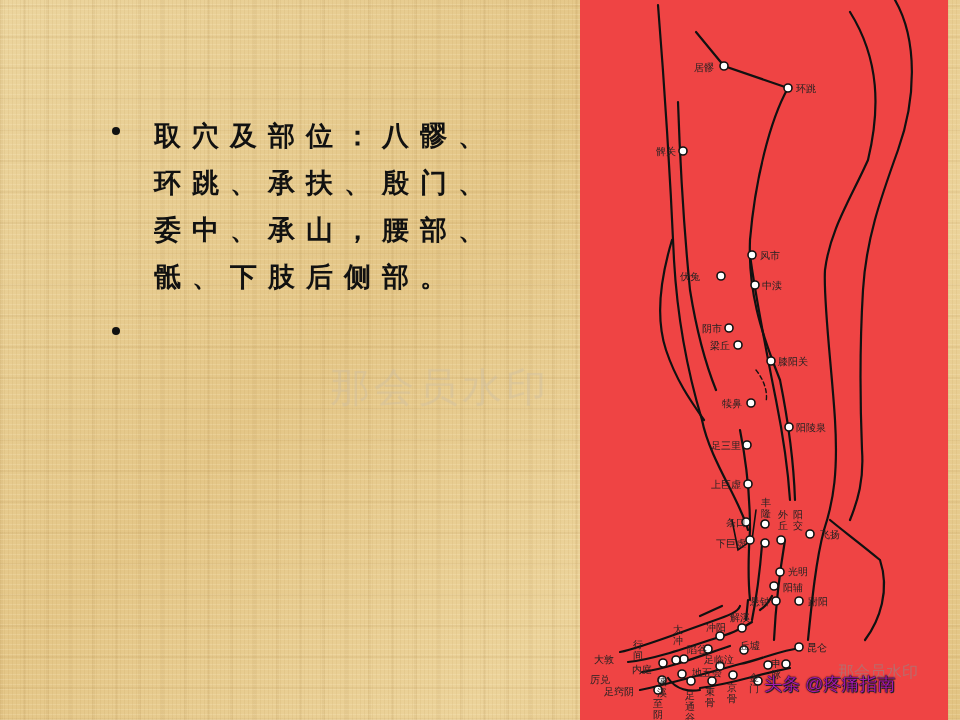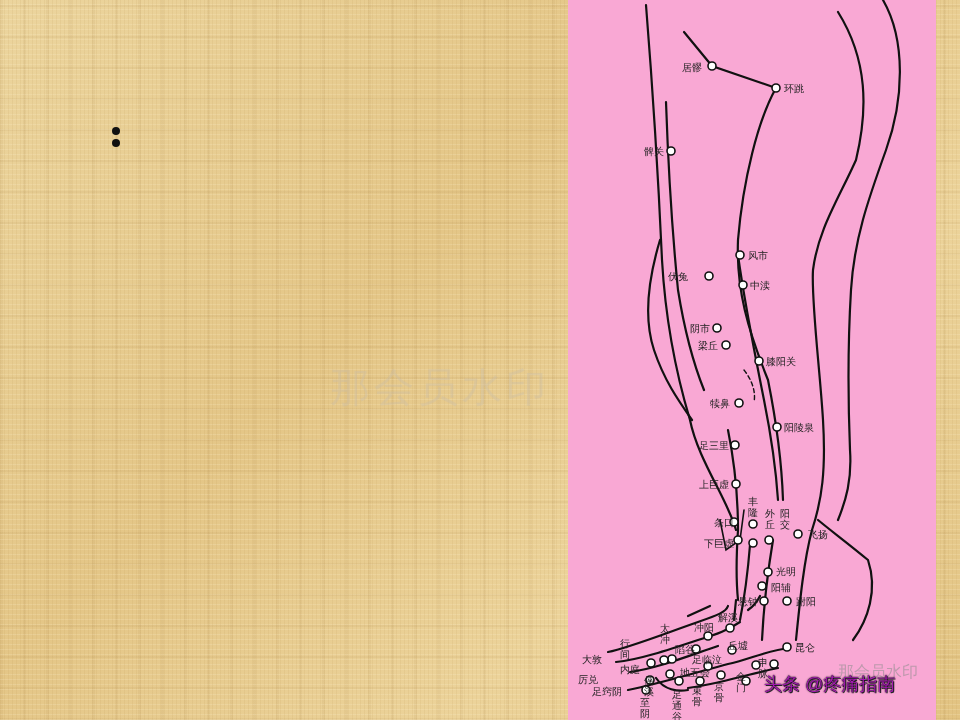--- a/index.html
+++ b/index.html
@@ -27,47 +27,48 @@
     .bullet-text {
       font-size: 27px; line-height: 47px; letter-spacing: 11px;
       font-weight: bold; color: #111;
     }
     .watermark-faint {
       position: absolute; left: 330px; top: 330px;
       font-family: "DejaVu Sans", sans-serif; font-size: 40px; color: rgba(200,190,170,0.35);
       letter-spacing: 4px; white-space: nowrap; pointer-events: none; margin-top: 30px;
     }
     .diagram {
-      position: absolute; left: 568px; top: 0; width: 368px; height: 720px;
-      background: #f9a8d4;
+      position: absolute; left: 580px; top: 0; width: 368px; height: 720px;
+      background: #ef4444;
     }
     .diagram svg { position: absolute; left: 0; top: 0; }
     .acu-label {
       position: absolute; font-size: 10px; color: #222; line-height: 11px;
       font-family: "DejaVu Serif", serif; white-space: nowrap;
     }
-    .acu-label.v { width: 11px; white-space: normal; word-break: break-all; text-align: left; font-family: Liberation Mono, monospace; }
+    .acu-label.v { width: 11px; white-space: normal; word-break: break-all; text-align: right; }
     .wm-bottom {
       position: absolute; left: 764px; top: 672px;
       font-family: Liberation Sans, sans-serif; font-size: 18px; color: #a21caf;
       text-shadow: 0 0 2px #000, 0 0 1px #000, 1px 1px 0 #333;
       white-space: nowrap; letter-spacing: 0px;
     }
     .wm-bottom-faint {
       position: absolute; left: 838px; top: 662px;
       font-family: "DejaVu Sans", sans-serif; font-size: 16px; color: rgba(140,140,140,0.55);
       white-space: nowrap;
     }
   </style>
 </head>
 <body>
 
 <div class="slide-text">
   <div class="bullet">
     <span class="bullet-dot"></span>
+    <div class="bullet-text">取穴及部位：八髎、环跳、承扶、殷门、委中、承山，腰部、骶、下肢后侧部。</div>
   </div>
   <div class="bullet">
     <span class="bullet-dot"></span>
   </div>
 </div>
 
 <div class="watermark-faint">那会员水印</div>
 
 <div class="diagram">
   <svg width="344" height="720" viewBox="0 0 344 720">

